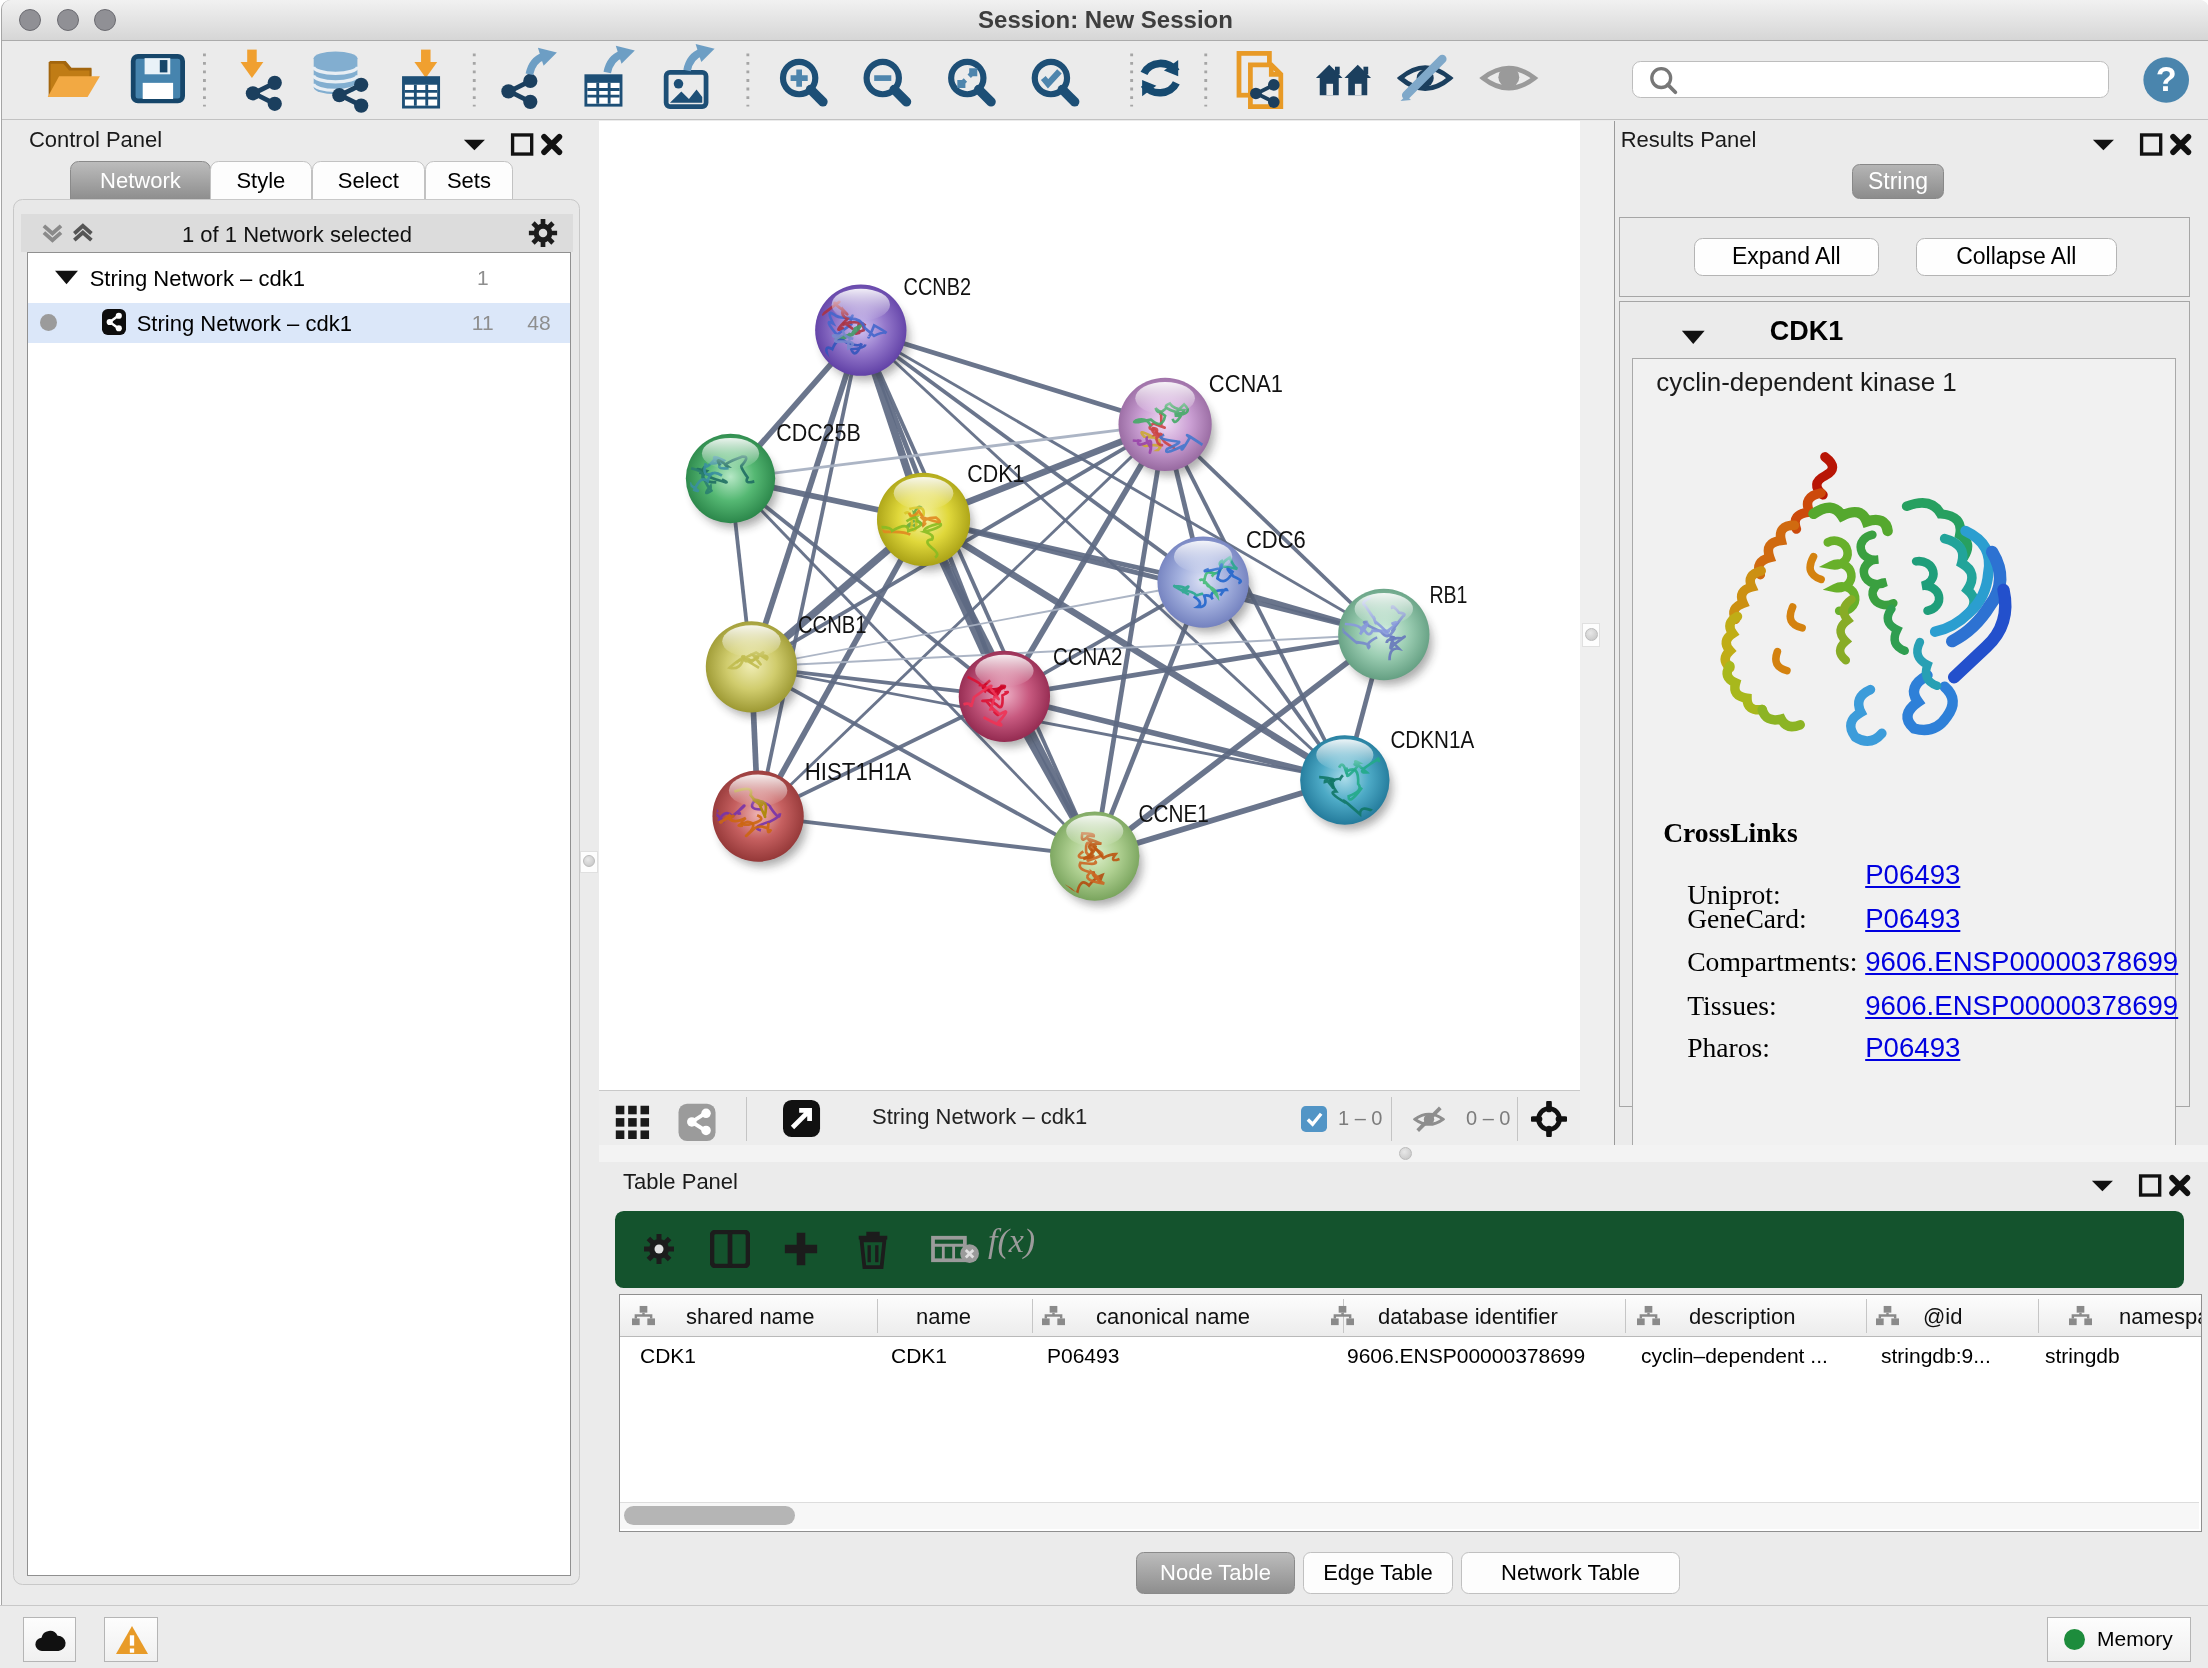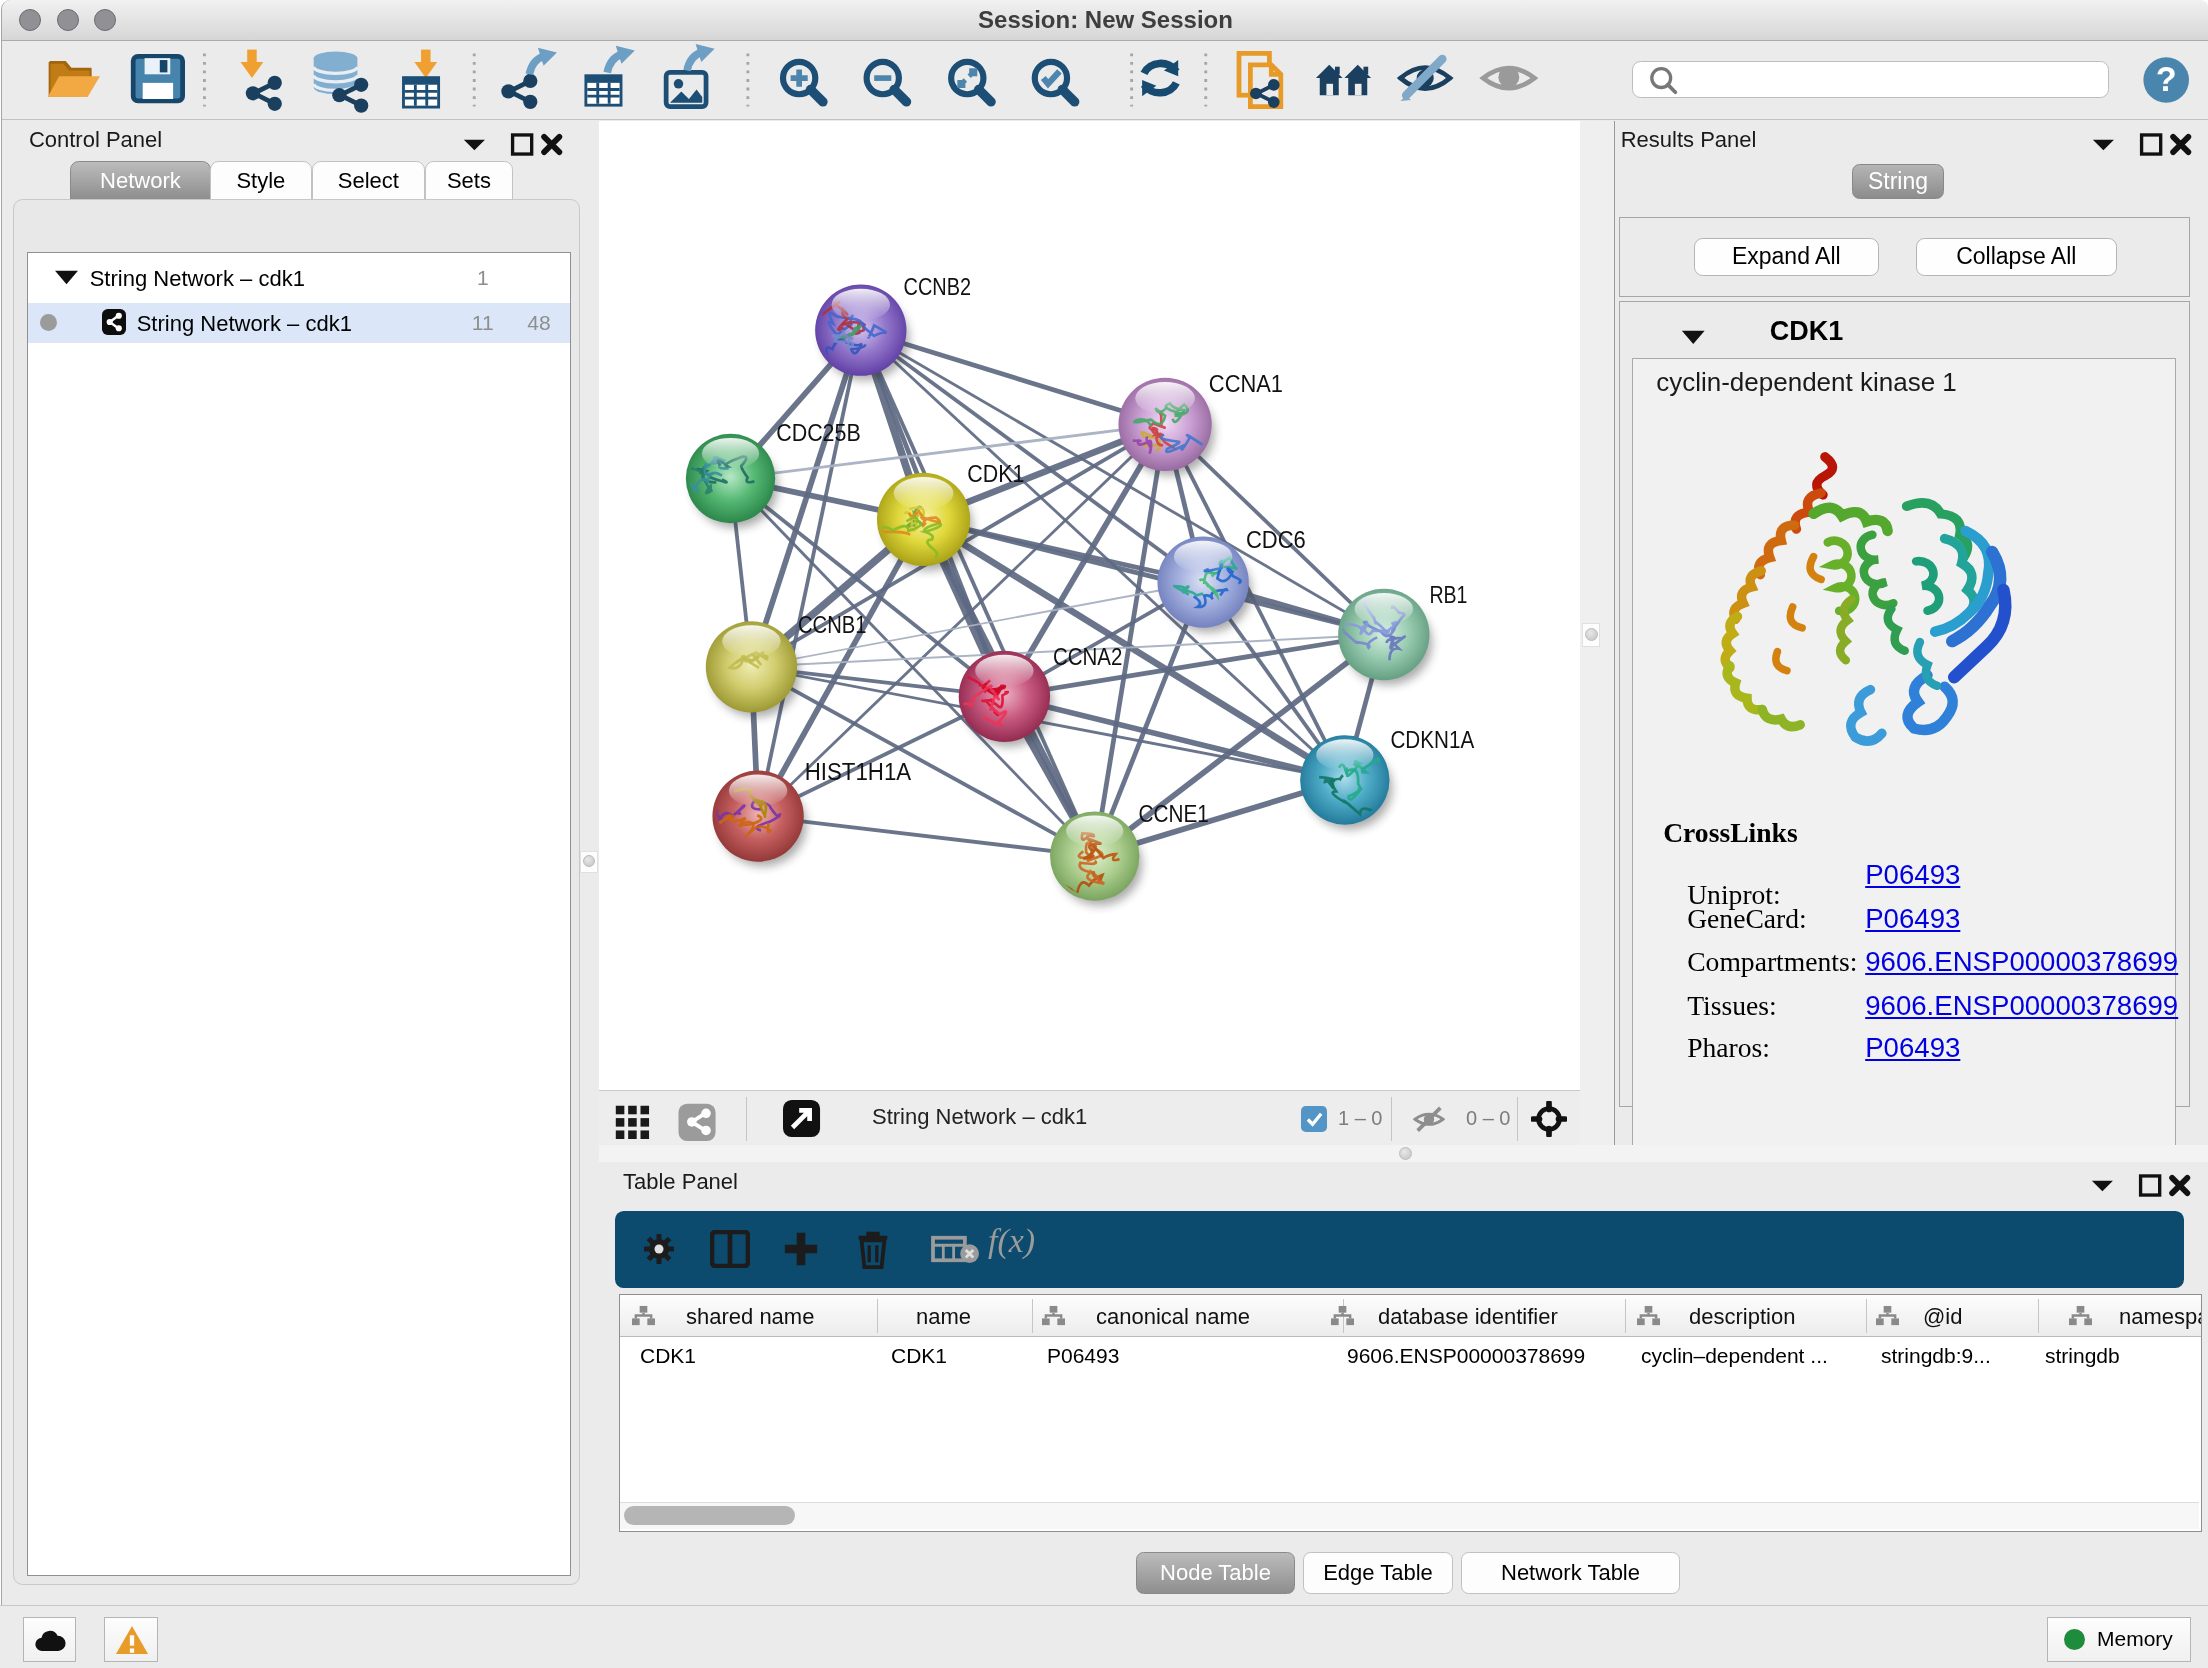--- a/index.html
+++ b/index.html
@@ -32,21 +32,21 @@
   #vdiv2{position:absolute;left:1580px;top:121px;width:34px;height:1024px;background:#efefef;}
   #hdiv{position:absolute;left:599px;top:1145px;width:1609px;height:17px;background:#f3f3f3;}
   .grip{position:absolute;background:#fdfdfd;border:1px solid #e0e0e0;}
   .gripdot{position:absolute;border-radius:50%;background:radial-gradient(circle at 40% 35%,#e8e8e8,#c2c2c2);border:1px solid #bbb;}
   
   #rpanel{position:absolute;left:1614px;top:121px;width:594px;height:1024px;background:#ebebeb;border-left:1.9px solid #9a9a9a;}
   .rbox{position:absolute;border:1.9px solid #a6a6a6;background:#ebebeb;}
   .rbtn{position:absolute;height:38px;background:#fefefe;border:1.9px solid #b4b4b4;border-radius:8.6px;font-size:23px;color:#000;text-align:center;}
   
   #tpanel{position:absolute;left:599px;top:1162px;width:1609px;height:441px;background:#ebebeb;}
-  #ttools{position:absolute;left:16px;top:49px;width:1569px;height:77px;background:#0c4a6e;border-radius:8.6px;}
+  #ttools{position:absolute;left:16px;top:49px;width:1569px;height:77px;background:#14532d;border-radius:8.6px;}
   #ttable{position:absolute;left:20px;top:132px;width:1583px;height:238px;background:#fff;border:1.9px solid #8f8f8f;overflow:hidden;padding-left:25px;}
   #thead{position:absolute;left:0;top:0;width:100%;height:42px;background:linear-gradient(#fdfdfd,#ececec);border-bottom:1.9px solid #b9b9b9;}
   .thlbl{position:absolute;top:8.6px;font-size:22px;color:#111;}
   .tcell{position:absolute;top:6.7px;font-size:21px;color:#000;}
   .colsep{position:absolute;top:3.8px;height:34px;width:0;border-left:1.4px solid #c6c6c6;}
   .btab{position:absolute;top:0;height:42px;border:1px solid #c0c0c0;background:#fdfdfd;color:#000;font-size:22px;text-align:center;line-height:40px;border-radius:7.6px;}
   
   #statusbar{position:absolute;left:0;top:1605px;width:2208px;height:64px;background:#ebebeb;border-top:1.4px solid #c8c8c8;}
   .sbtn{position:absolute;top:11.4px;height:45px;background:linear-gradient(#fdfdfd,#f0f0f0);border:1.9px solid #b5b5b5;}
   a.lnk{color:#0000e0;text-decoration:underline;}
@@ -227,20 +227,38 @@
   <svg class="wbt" style="left:460px;top:10.5px;" width="105" height="25" viewBox="0 0 110 26">
     <path d="M2 8 L24 8 L13 19 Z" fill="#111"></path>
     <rect x="53" y="3" width="20" height="20" fill="none" stroke="#111" stroke-width="3.5"></rect>
     <path d="M86 5 L102 21 M102 5 L86 21" stroke="#111" stroke-width="6" stroke-linecap="round"></path>
   </svg>
   <div class="tab tabsel" style="left:68px;width:141px;">Network</div>
   <div class="tab" style="left:208px;width:102px;">Style</div>
   <div class="tab" style="left:310px;width:113px;">Select</div>
   <div class="tab" style="left:423px;width:88px;">Sets</div>
   <div id="cpane">
+    <div id="cbar">
+      <svg style="position:absolute;left:21px;top:5.7px;" width="57" height="27" viewBox="0 0 60 28">
+        <g fill="none" stroke="#8a8a8a" stroke-width="4">
+          <path d="M2 6 L11 14 L20 6 M2 13 L11 21 L20 13"></path>
+          <path d="M34 14 L43 6 L52 14 M34 21 L43 13 L52 21" stroke="#555"></path>
+        </g>
+      </svg>
+      <div style="position:absolute;left:0;top:7.6px;width:100%;text-align:center;font-size:22px;color:#111;">1 of 1 Network selected</div>
+      <svg style="position:absolute;left:506px;top:2.9px;" width="32" height="32" viewBox="0 0 34 34">
+        <g fill="#1c1c1c">
+          <circle cx="17" cy="17" r="10"></circle>
+          <g stroke="#1c1c1c" stroke-width="5">
+            <path d="M17 2 V9 M17 25 V32 M2 17 H9 M25 17 H32 M6.4 6.4 L11.3 11.3 M22.7 22.7 L27.6 27.6 M27.6 6.4 L22.7 11.3 M11.3 22.7 L6.4 27.6"></path>
+          </g>
+        </g>
+        <circle cx="17" cy="17" r="4.5" fill="#dcdcdc"></circle>
+      </svg>
+    </div>
     <div id="ctree">
       <div id="crow1">
         <svg style="position:absolute;left:25px;top:13.3px;" width="27" height="21" viewBox="0 0 28 22">
             <path d="M2 3 L26 3 L14 17 Z" fill="#111"></path>
           </svg>
         <div class="treetxt" style="position:absolute;left:62px;top:11.4px;">String Network – cdk1</div>
         <div class="graynum" style="position:absolute;left:418px;top:11.4px;width:43px;text-align:right;">1</div>
       </div>
       <div id="crow2">
         <div style="position:absolute;left:12.4px;top:11.4px;width:17px;height:17px;border-radius:50%;background:#9b9b9b;"></div>

